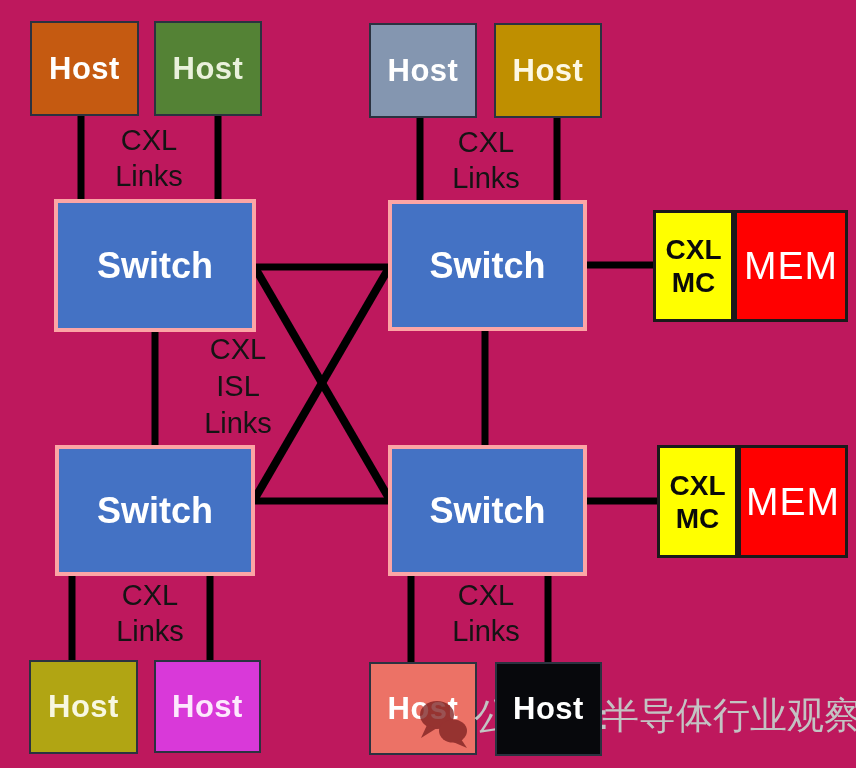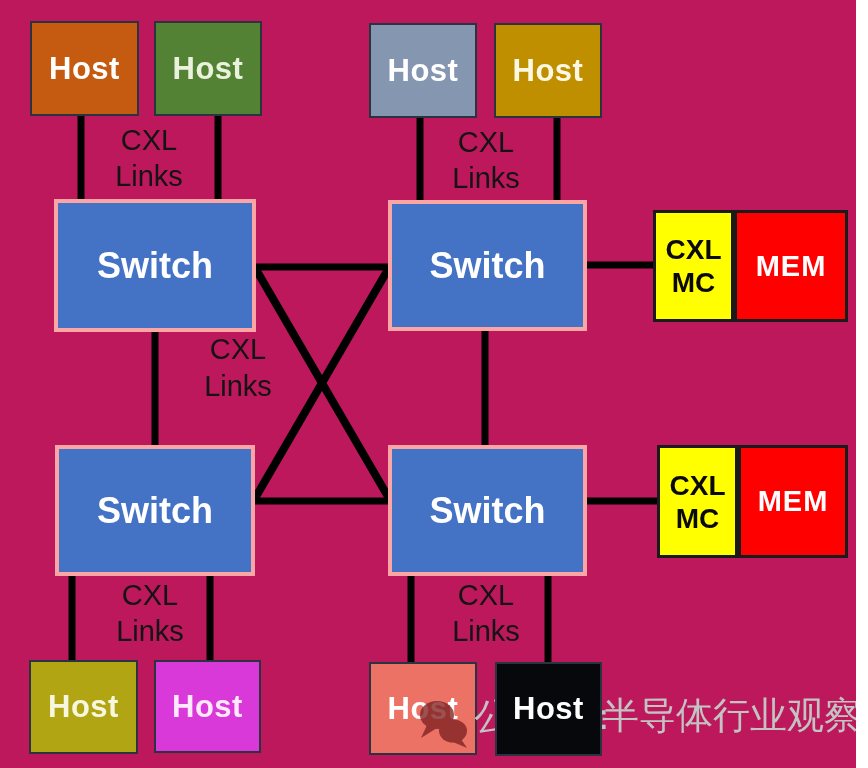--- a/index.html
+++ b/index.html
@@ -10,21 +10,21 @@
   .lines svg{display:block;}
 
   .box{position:absolute;z-index:2;display:flex;align-items:center;justify-content:center;box-sizing:border-box;}
   .host{border:2px solid #2b3240;font-weight:bold;font-size:31px;letter-spacing:0.5px;}
   .switch{border:4px solid #fca5a5;font-weight:bold;font-size:36px;color:#ffffff;}
 
   .mem-group{position:absolute;z-index:2;display:flex;}
   .mc-box,.mem-box{display:flex;align-items:center;justify-content:center;box-sizing:border-box;border:3px solid #1a1a1a;}
   .mc-box{flex-direction:column;font-weight:bold;font-size:28px;line-height:33px;color:#0a0a0a;}
   .mc-box span{display:block;}
-  .mem-box{font-weight:bold;font-size:29px;letter-spacing:1px;color:#ffffff;}
+  .mem-box{font-weight:normal;font-size:39px;letter-spacing:1px;color:#ffffff;}
 
   .link-label{position:absolute;z-index:2;width:124px;text-align:center;font-size:29px;line-height:36px;color:#141414;}
   .link-label span{display:block;}
   .link-label.three{line-height:37px;}
 
   .watermark{position:absolute;left:0;top:0;width:868px;height:768px;z-index:3;pointer-events:none;}
   .wm-logo{position:absolute;left:417px;top:698px;width:54px;height:52px;opacity:0.78;}
   .wm-text{position:absolute;font-size:37px;line-height:40px;white-space:nowrap;font-family:"DejaVu Sans","Liberation Sans",sans-serif;}
   .wm-left{left:474px;top:697px;}
   .wm-right{left:602px;top:696px;}
@@ -90,20 +90,21 @@
   <div class="link-label" style="left:87px;top:122px;">
     <span>CXL</span>
     <span>Links</span>
   </div>
   <div class="link-label" style="left:424px;top:124px;">
     <span>CXL</span>
     <span>Links</span>
   </div>
   <div class="link-label three" style="left:176px;top:331px;">
     <span>CXL</span>
+    <span>ISL</span>
     <span>Links</span>
   </div>
   <div class="link-label" style="left:88px;top:577px;">
     <span>CXL</span>
     <span>Links</span>
   </div>
   <div class="link-label" style="left:424px;top:577px;">
     <span>CXL</span>
     <span>Links</span>
   </div>

